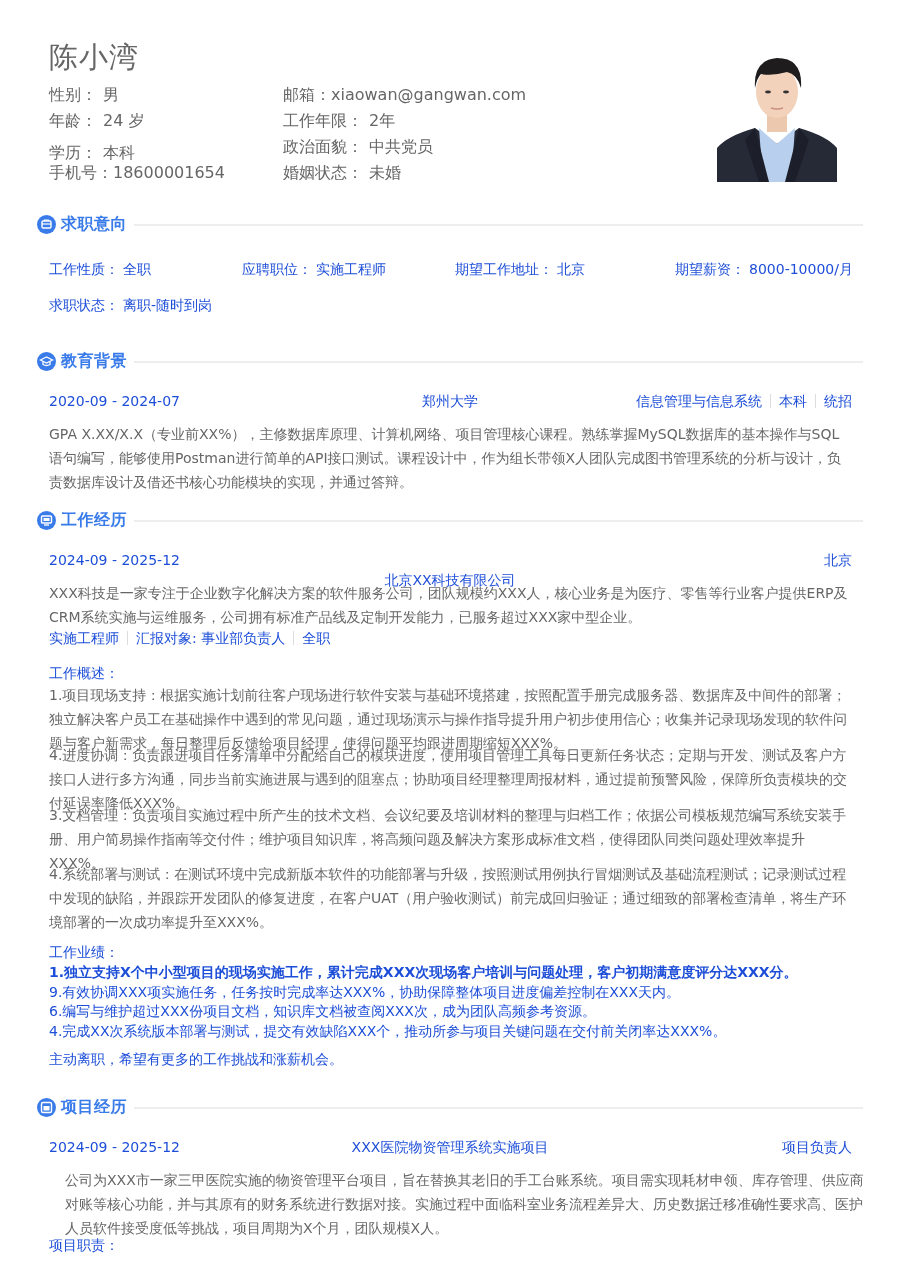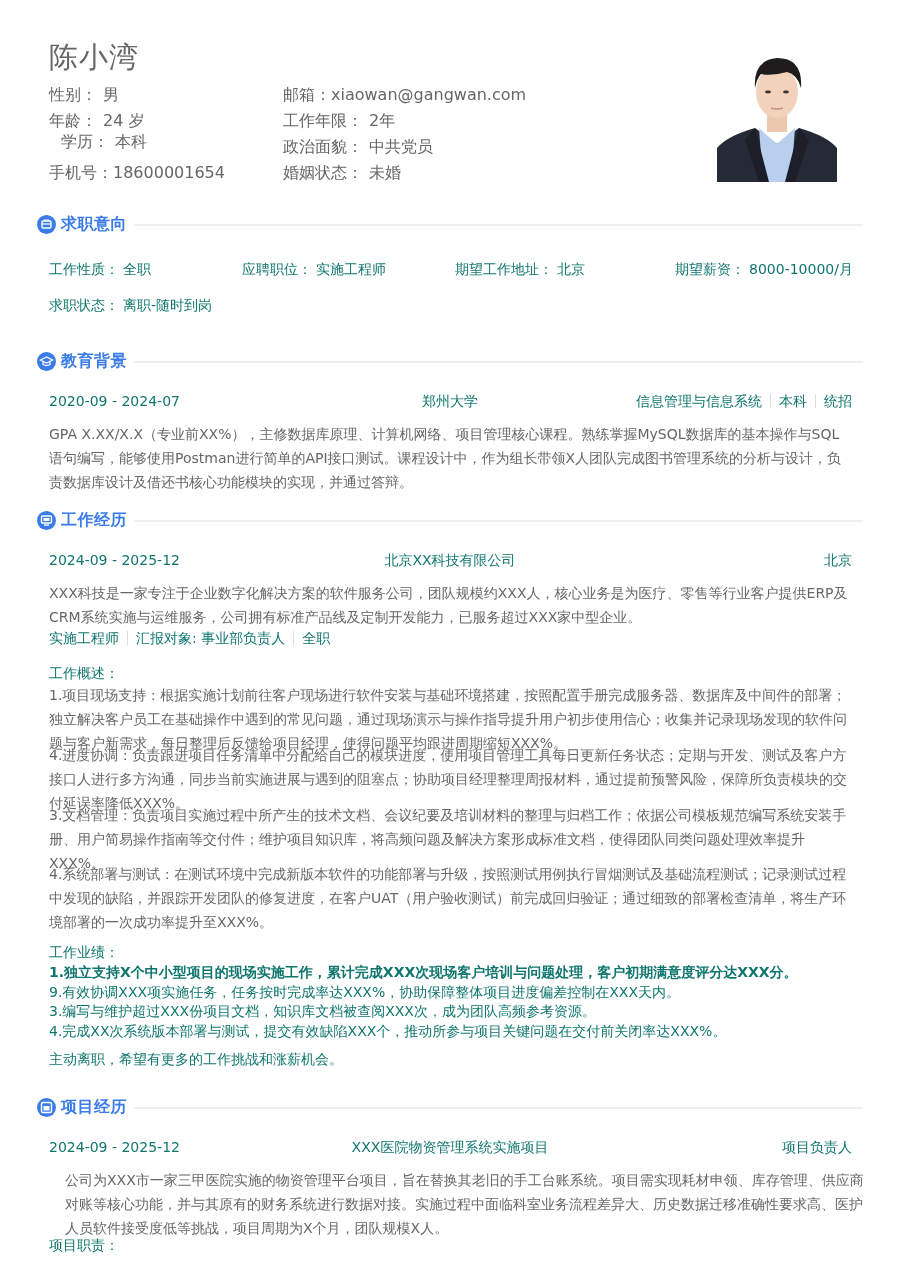--- a/index.html
+++ b/index.html
@@ -11,39 +11,39 @@
   .info-row { position: absolute; font-size: 16px; color: #666; height: 20px; line-height: 20px; white-space: nowrap; }
   .info-row .lbl { color: #666; }
   .info-row .val { color: #666; margin-left: 6px; }
   .photo { position: absolute; left: 717px; top: 48px; width: 120px; height: 134px; overflow: hidden; background: #fff; }
 
   .section-head { position: absolute; left: 37px; width: 826px; height: 22px; }
   .section-head .icon { position: absolute; left: 0; top: 2px; width: 19px; height: 19px; border-radius: 50%; background: #3a7bea; }
   .section-head .title { position: absolute; left: 24px; top: 0; font-size: 16px; font-weight: bold; color: #3a7bea; line-height: 22px; letter-spacing: 0.5px; }
   .section-head .rule { position: absolute; left: 97px; right: 0; top: 11px; height: 2px; background: #eeeeee; }
 
-  .txt { position: absolute; font-size: 14px; color: #0f766e; line-height: 20px; white-space: nowrap; }
+  .txt { position: absolute; font-size: 14px; color: #1d4ed8; line-height: 20px; white-space: nowrap; }
   .para { position: absolute; left: 49px; width: 803px; font-size: 14px; color: #666; line-height: 24px; }
   .sep { display: inline-block; width: 1px; height: 14px; background: #ddd; vertical-align: -2px; margin: 0 8px; }
   .right { text-align: right; }
   .center { text-align: center; }
 </style>
 </head>
 <body>
 
 <div class="header">
   <div class="name">陈小湾</div>
 
   <div class="info-row" style="left:49px; top:85px;">
     <span class="lbl">性别：</span><span class="val">男</span>
   </div>
   <div class="info-row" style="left:49px; top:111px;">
     <span class="lbl">年龄：</span><span class="val">24 岁</span>
   </div>
-  <div class="info-row" style="left:49px; top:132px;margin-left:12px;">
+  <div class="info-row" style="left:49px; top:143px;">
     <span class="lbl">学历：</span><span class="val">本科</span>
   </div>
   <div class="info-row" style="left:49px; top:163px;">
     <span class="lbl">手机号：</span><span class="val" style="margin-left:0">18600001654</span>
   </div>
 
   <div class="info-row" style="left:283px; top:85px;">
     <span class="lbl">邮箱：</span><span class="val" style="margin-left:0">xiaowan@gangwan.com</span>
   </div>
   <div class="info-row" style="left:283px; top:111px;">
@@ -133,37 +133,37 @@
         <rect x="4.5" y="5" width="10" height="7" rx="1" fill="none" stroke="#fff" stroke-width="1.4"></rect>
         <rect x="6.5" y="7" width="6" height="3" fill="#fff"></rect>
         <path d="M7 14 L12 14" stroke="#fff" stroke-width="1.4"></path>
       </svg>
   </div>
   <div class="title">工作经历</div>
   <div class="rule"></div>
 </div>
 
 <div class="txt" style="left:49px; top:550px;">2024-09 - 2025-12</div>
-<div class="txt center" style="left:300px; width:300px; top:550px;">北京XX科技有限公司</div>
+<div class="txt center" style="left:300px; width:300px; top:570px;">北京XX科技有限公司</div>
 <div class="txt right" style="left:652px; width:200px; top:550px;">北京</div>
 <div class="para" style="top:581px;">XXX科技是一家专注于企业数字化解决方案的软件服务公司，团队规模约XXX人，核心业务是为医疗、零售等行业客户提供ERP及CRM系统实施与运维服务，公司拥有标准产品线及定制开发能力，已服务超过XXX家中型企业。</div>
 <div class="txt" style="left:49px; top:628px;">
   <span>实施工程师</span><span class="sep"></span><span>汇报对象: 事业部负责人</span><span class="sep"></span><span>全职</span>
 </div>
 
 <div class="txt" style="left:49px; top:663px;">工作概述：</div>
 <div class="para" style="top:683px;">1.项目现场支持：根据实施计划前往客户现场进行软件安装与基础环境搭建，按照配置手册完成服务器、数据库及中间件的部署；独立解决客户员工在基础操作中遇到的常见问题，通过现场演示与操作指导提升用户初步使用信心；收集并记录现场发现的软件问题与客户新需求，每日整理后反馈给项目经理，使得问题平均跟进周期缩短XXX%。</div>
 <div class="para" style="top:743px;">4.进度协调：负责跟进项目任务清单中分配给自己的模块进度，使用项目管理工具每日更新任务状态；定期与开发、测试及客户方接口人进行多方沟通，同步当前实施进展与遇到的阻塞点；协助项目经理整理周报材料，通过提前预警风险，保障所负责模块的交付延误率降低XXX%。</div>
 <div class="para" style="top:803px;">3.文档管理：负责项目实施过程中所产生的技术文档、会议纪要及培训材料的整理与归档工作；依据公司模板规范编写系统安装手册、用户简易操作指南等交付件；维护项目知识库，将高频问题及解决方案形成标准文档，使得团队同类问题处理效率提升XXX%。</div>
 <div class="para" style="top:862px;">4.系统部署与测试：在测试环境中完成新版本软件的功能部署与升级，按照测试用例执行冒烟测试及基础流程测试；记录测试过程中发现的缺陷，并跟踪开发团队的修复进度，在客户UAT（用户验收测试）前完成回归验证；通过细致的部署检查清单，将生产环境部署的一次成功率提升至XXX%。</div>
 
 <div class="txt" style="left:49px; top:942px;">工作业绩：</div>
 <div class="txt" style="left:49px; top:962px;font-weight:bold;">1.独立支持X个中小型项目的现场实施工作，累计完成XXX次现场客户培训与问题处理，客户初期满意度评分达XXX分。</div>
 <div class="txt" style="left:49px; top:982px;">9.有效协调XXX项实施任务，任务按时完成率达XXX%，协助保障整体项目进度偏差控制在XXX天内。</div>
-<div class="txt" style="left:49px; top:1001px;">3.编写与维护超过XXX份项目文档，知识库文档被查阅XXX次，成为团队高频参考资源。</div>
+<div class="txt" style="left:49px; top:1001px;">6.编写与维护超过XXX份项目文档，知识库文档被查阅XXX次，成为团队高频参考资源。</div>
 <div class="txt" style="left:49px; top:1021px;">4.完成XX次系统版本部署与测试，提交有效缺陷XXX个，推动所参与项目关键问题在交付前关闭率达XXX%。</div>
 <div class="txt" style="left:49px; top:1049px;">主动离职，希望有更多的工作挑战和涨薪机会。</div>
 
 <div class="section-head" style="top:1096px;">
   <div class="icon">
     <svg width="19" height="19" viewBox="0 0 19 19">
         <rect x="4.5" y="4.5" width="10" height="10" rx="1.5" fill="none" stroke="#fff" stroke-width="1.4"></rect>
         <rect x="6.5" y="8" width="6" height="4.5" fill="#fff"></rect>
       </svg>
   </div>

